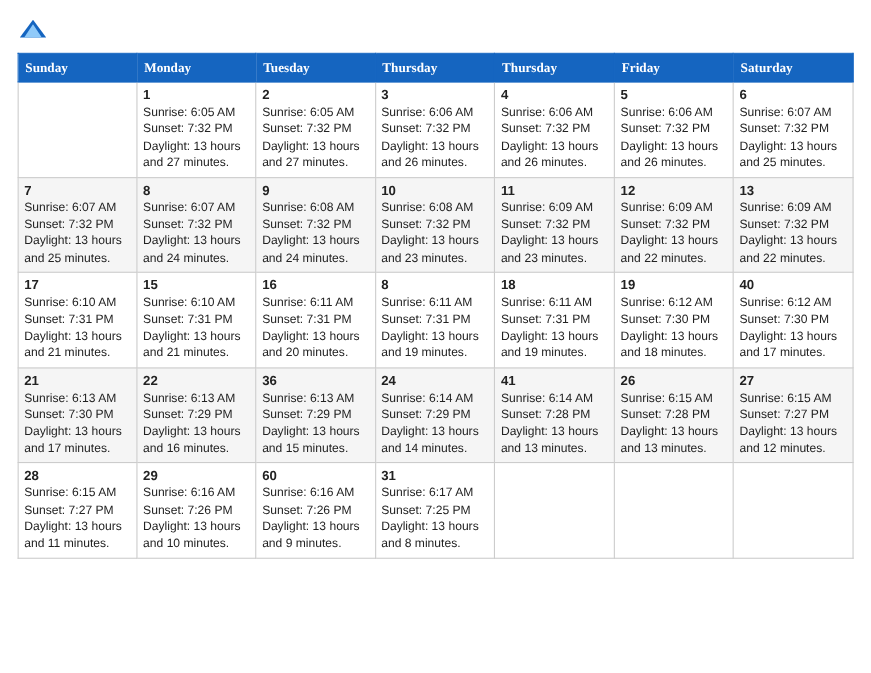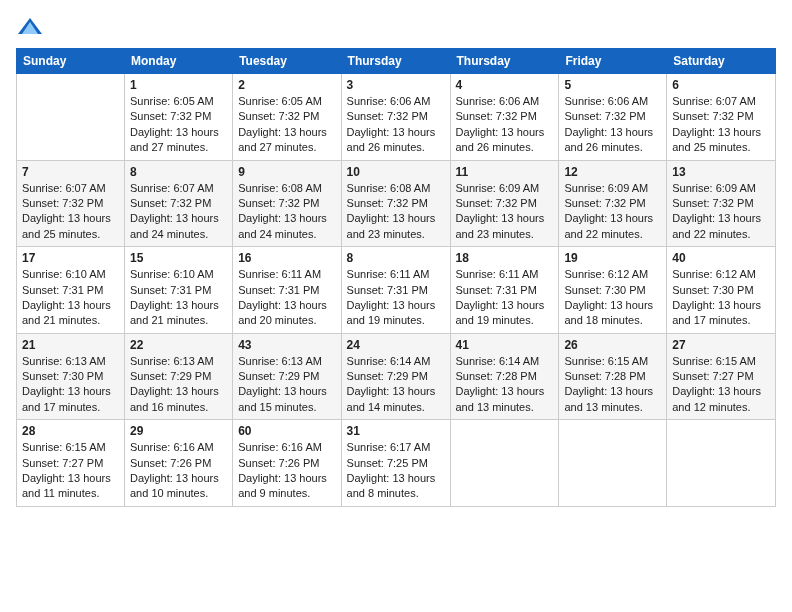--- a/index.html
+++ b/index.html
@@ -47,20 +47,21 @@
       border-collapse: collapse;
     }
     thead th {
       background-color: #1565c0;
       color: #fff;
       font-size: 12px;
       font-weight: bold;
       padding: 5px 6px;
       text-align: left;
       border: 1px solid #1565c0;
+      font-family: Liberation Serif, serif;
     }
     tbody td {
       border: 1px solid #ccc;
       vertical-align: top;
       padding: 4px 5px;
       font-size: 10px;
       color: #222;
       width: 113px;
       height: 80px;
     }
@@ -275,21 +276,21 @@
 and 17 minutes.</div>
           </td>
           <td>
             <span class="day-number">22</span>
             <div class="day-info" style="white-space: pre-line;">Sunrise: 6:13 AM
 Sunset: 7:29 PM
 Daylight: 13 hours
 and 16 minutes.</div>
           </td>
           <td>
-            <span class="day-number">43</span>
+            <span class="day-number">36</span>
             <div class="day-info" style="white-space: pre-line;">Sunrise: 6:13 AM
 Sunset: 7:29 PM
 Daylight: 13 hours
 and 15 minutes.</div>
           </td>
           <td>
             <span class="day-number">24</span>
             <div class="day-info" style="white-space: pre-line;">Sunrise: 6:14 AM
 Sunset: 7:29 PM
 Daylight: 13 hours

